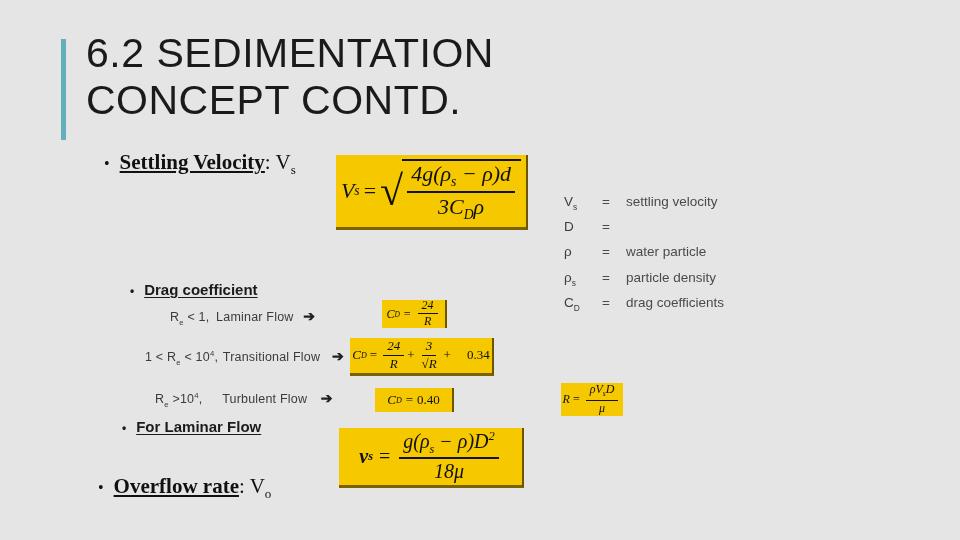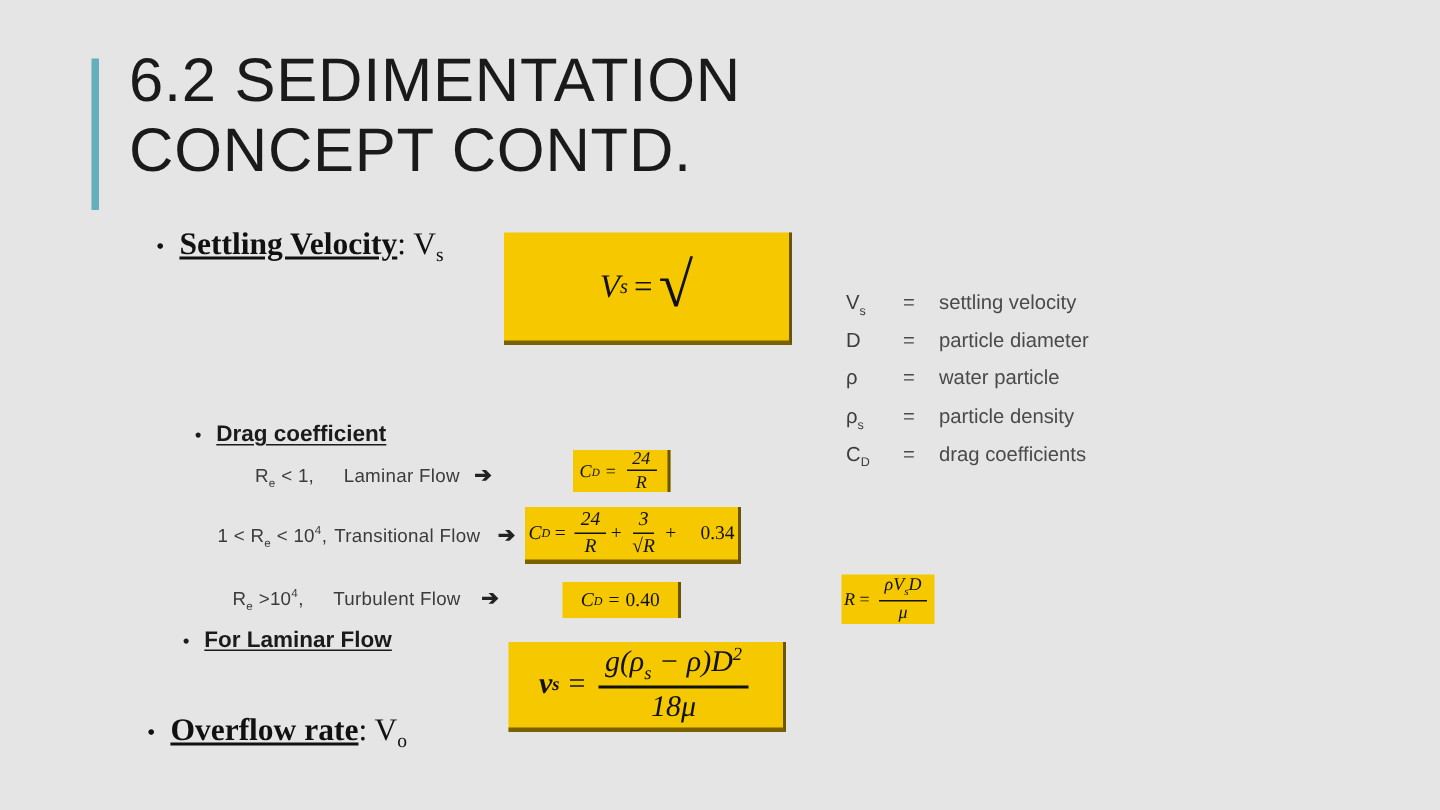--- a/index.html
+++ b/index.html
@@ -193,34 +193,39 @@
     <span class="bullet-text"><b class="u">Settling Velocity</b><span>: V</span><span class="sub">s</span></span>
   </div>
 
   <div class="formula-box fb-edge-r fb-edge-b" style="left:336px; top:155px; width:192px; height:75px; font-size:22px;">
     <span class="math">
       <span>V</span>
         <span class="sub">s</span>
       <span class="upr" style="margin:0 4px;">=</span>
       <span class="sqrt">
         <span class="radical" style="font-size:42px; line-height:0.78;">√</span>
+        <span class="radicand">
+          <span class="frac">
+            <span class="num"><span>4g(ρ</span><span class="sub">s</span><span> − ρ)d</span></span>
+            <span class="den"><span>3C</span><span class="sub">D</span><span>ρ</span></span>
+          </span>
+        </span>
       </span>
     </span>
   </div>
 
   <div id="legend">
     <div class="legend-row">
       <span class="legend-sym"><span>V</span><span class="sub">s</span></span>
       <span class="legend-eq">=</span>
       <span>settling velocity</span>
     </div>
     <div class="legend-row">
       <span class="legend-sym"><span>D</span><span class="sub"></span></span>
       <span class="legend-eq">=</span>
-      <span>particle diameter</span>
     </div>
     <div class="legend-row">
       <span class="legend-sym"><span>ρ</span><span class="sub"></span></span>
       <span class="legend-eq">=</span>
       <span>water particle</span>
     </div>
     <div class="legend-row">
       <span class="legend-sym"><span>ρ</span><span class="sub">s</span></span>
       <span class="legend-eq">=</span>
       <span>particle density</span>
@@ -232,21 +237,21 @@
     </div>
   </div>
 
   <div class="bullet-row lvl2" style="left:130px; top:281px;">
     <span class="bullet-dot">•</span>
     <span class="bullet-text u">Drag coefficient</span>
   </div>
 
   <div class="cond-line" style="left:170px; top:308px;">
     <span>R</span><span class="sub">e</span><span> &lt; 1,</span>
-    <span style="margin-left:16px;">Laminar  Flow</span>
+    <span style="margin-left:3px;">Laminar  Flow</span>
     <span class="arrow" style="margin-left:6px;">➔</span>
   </div>
 
   <div class="cond-line" style="left:145px; top:348px;">
     <span>1 &lt; R</span><span class="sub">e</span><span> &lt; 10</span><span class="sup">4</span><span>,</span>
     <span style="margin-left:1px;">Transitional  Flow</span>
     <span class="arrow" style="margin-left:8px;">➔</span>
   </div>
 
   <div class="cond-line" style="left:155px; top:390px;">

